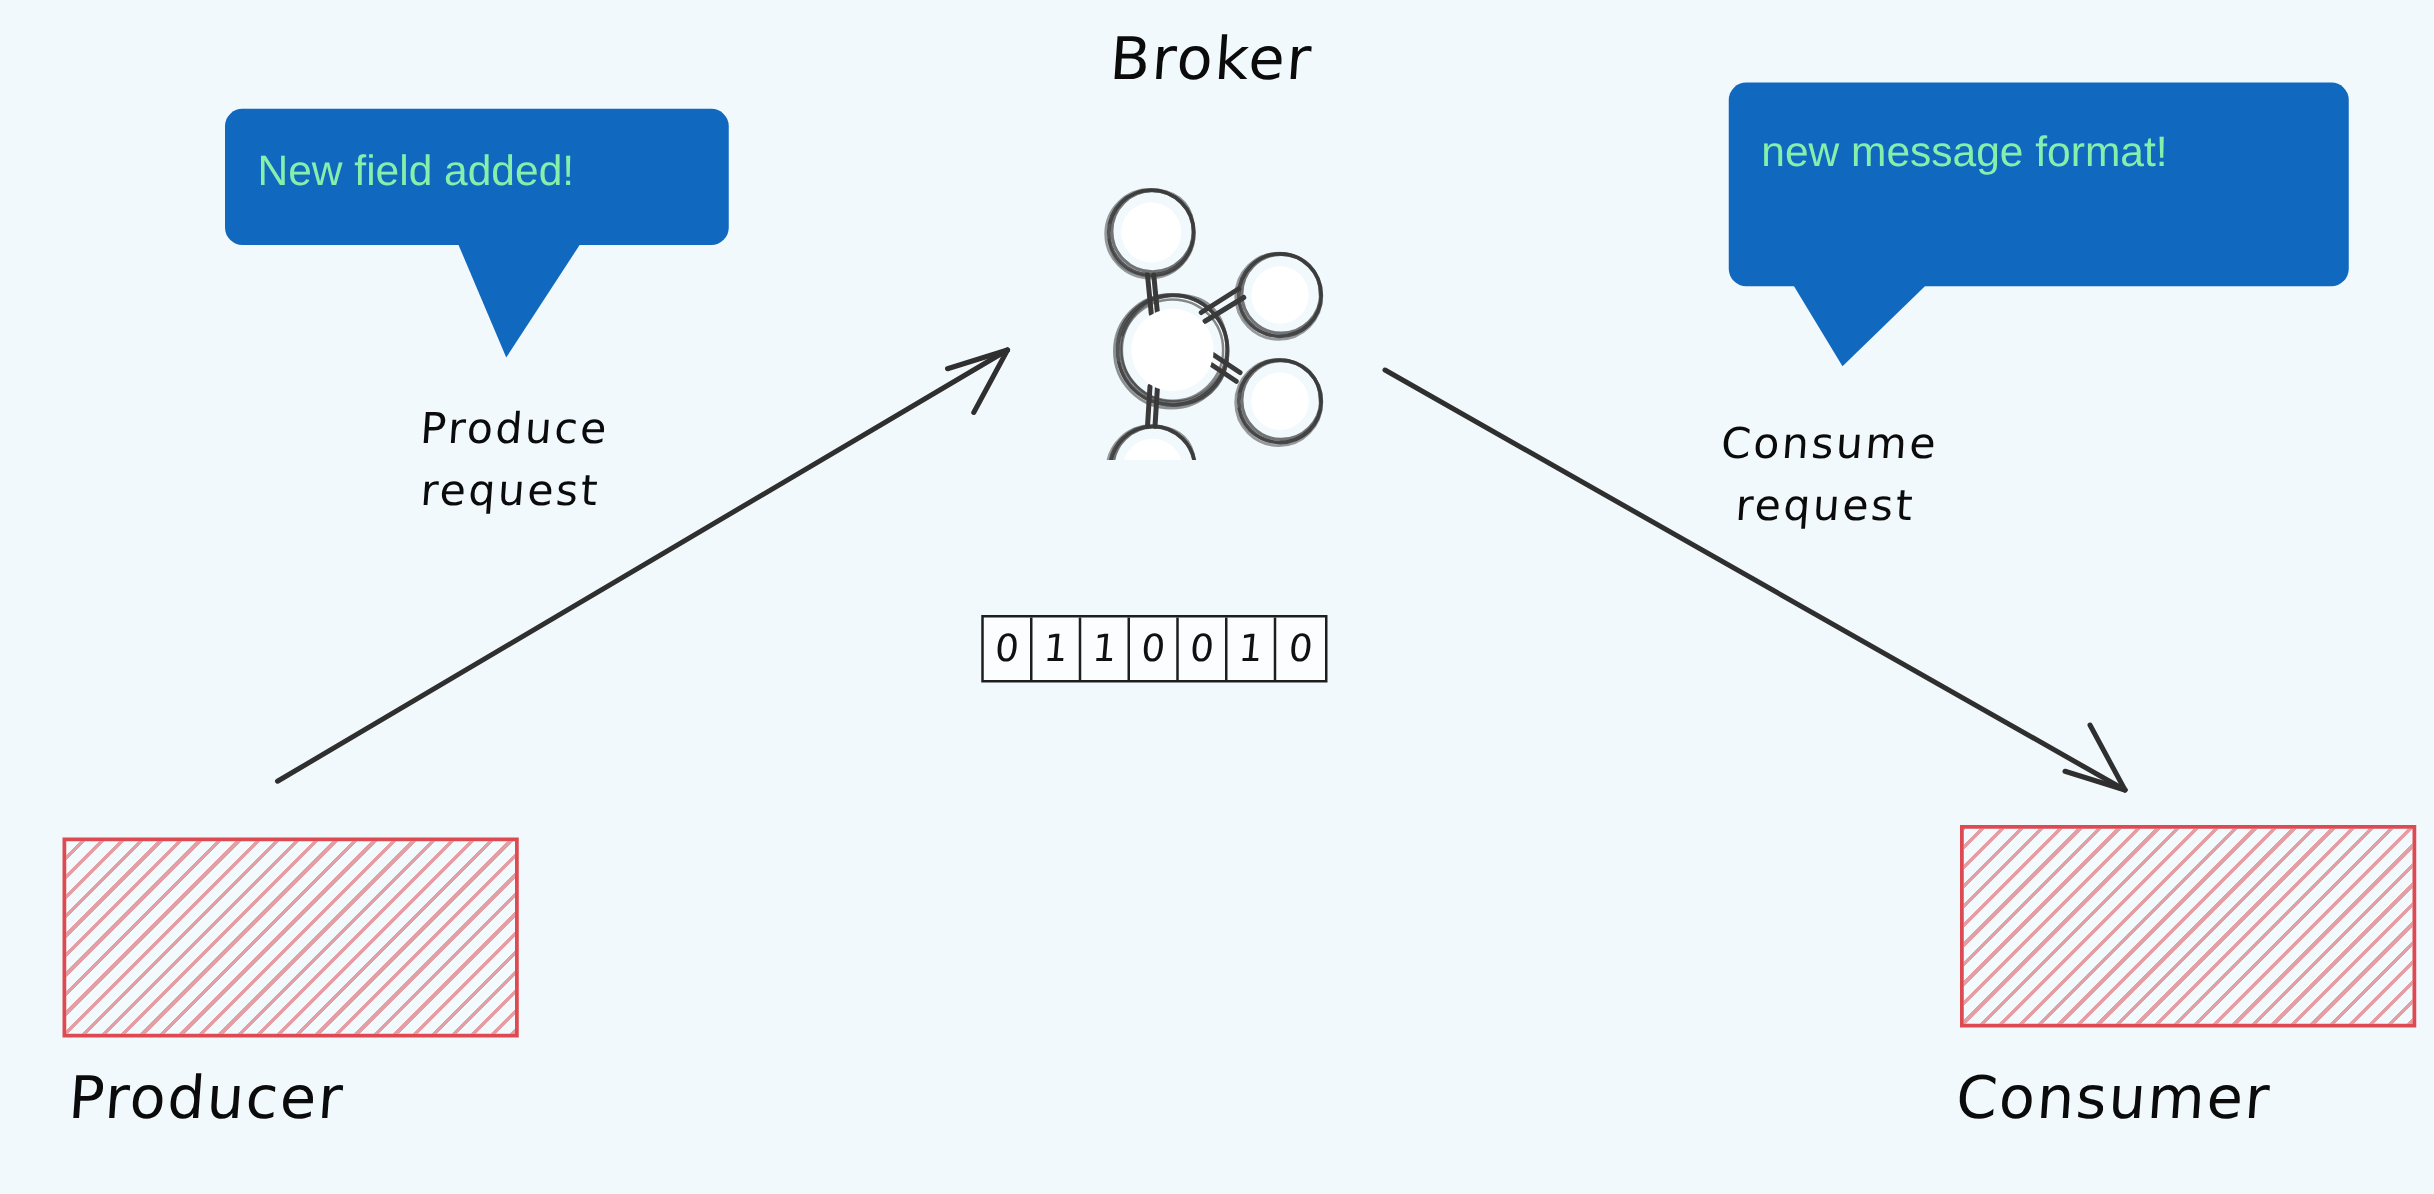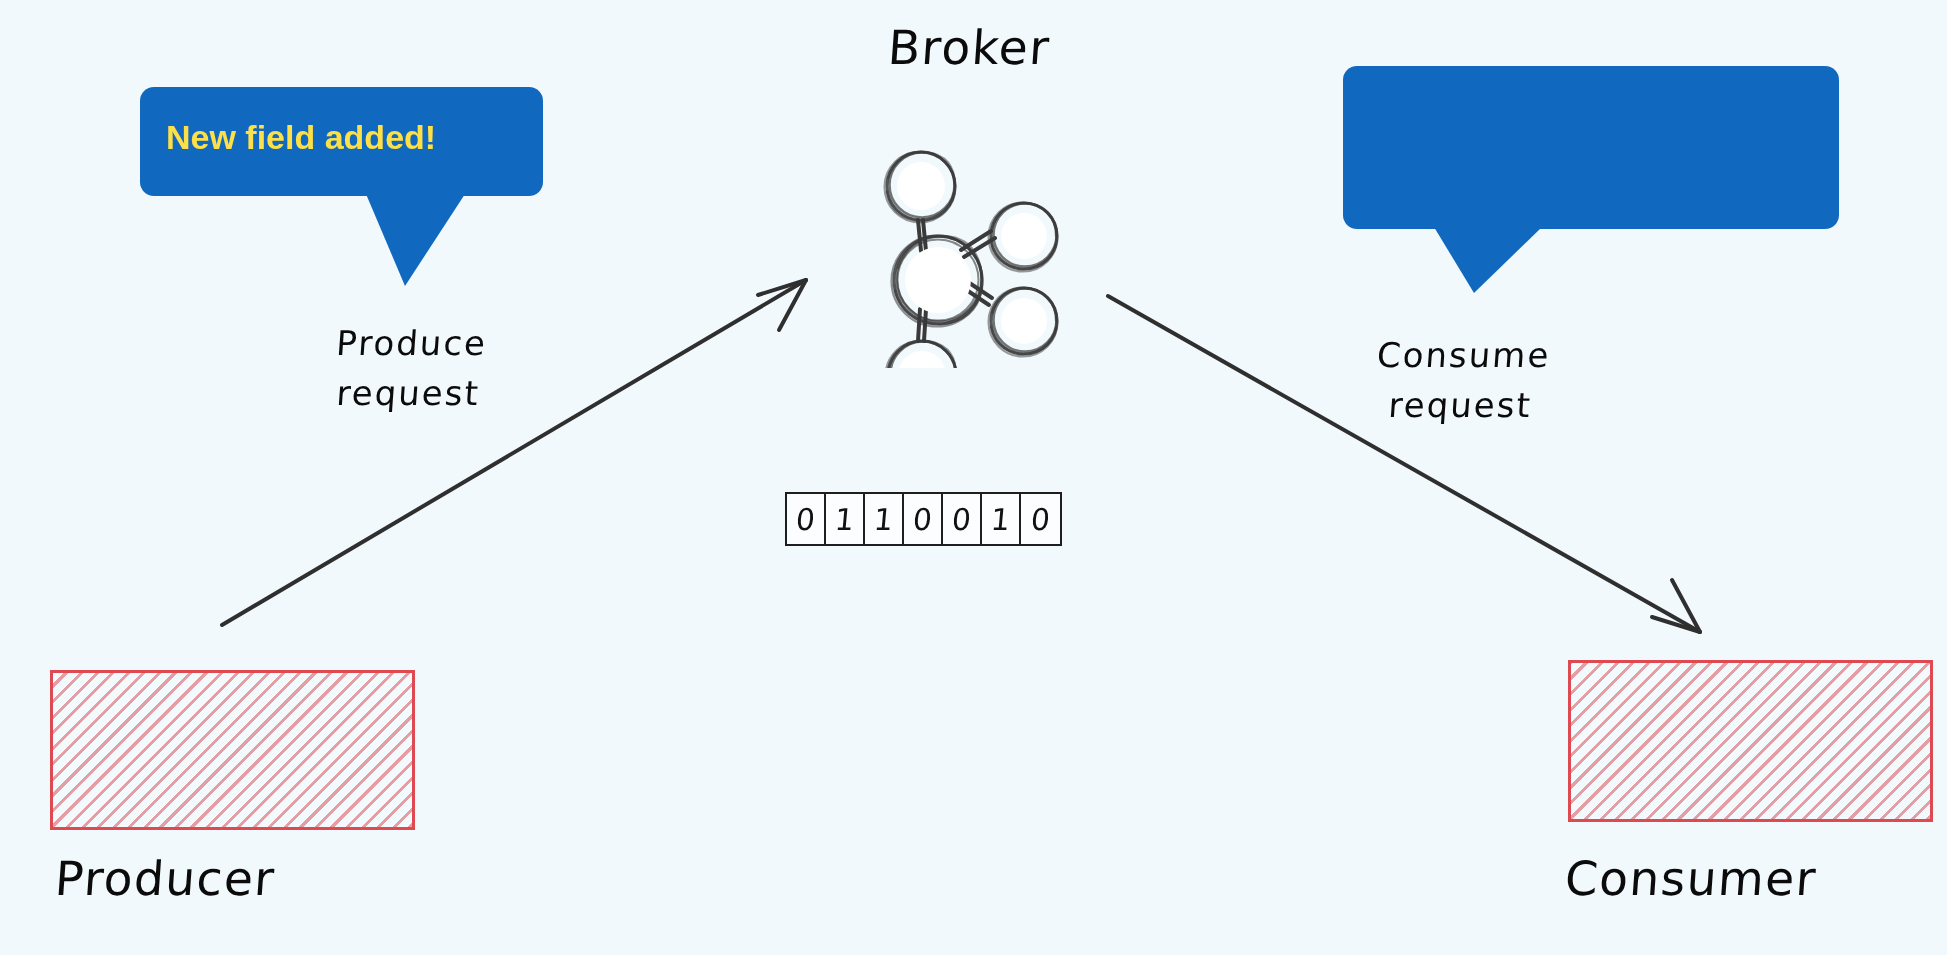--- a/index.html
+++ b/index.html
@@ -56,24 +56,25 @@
     transform: skewX(-4deg);
     white-space: nowrap;
   }
   #produce-request-label { left: 300px; top: 318px; width: 220px; }
   #consume-request-label { left: 1352px; top: 330px; width: 220px; }
 
   
   .bubble {
     background: #1068bf;
     border-radius: 14px;
-    color: #fde047;
+    color: #86efac;
     font-family: "Liberation Sans", sans-serif;
-    font-weight: bold;
-    box-sizing: border-box;
+    font-weight: normal;
+    box-sizing: border-box;
+    margin-left: 40px;
   }
   #bubble-new-field {
     left: 140px; top: 87px;
     width: 403px; height: 109px;
     padding: 30px 26px 0 26px;
     font-size: 34px;
     line-height: 40px;
   }
   #bubble-cant-process {
     left: 1343px; top: 66px;
@@ -246,18 +247,19 @@
   </div>
 
   <div class="abs bubble" id="bubble-new-field">
     <div>New field added!</div>
   </div>
   <svg class="abs bubble-tail" id="bubble-new-field-tail" width="100" height="95" viewBox="0 0 100 95" xmlns="http://www.w3.org/2000/svg">
     <polygon points="0,0 99,0 39,92" fill="#1068bf"></polygon>
   </svg>
 
   <div class="abs bubble" id="bubble-cant-process">
+    <div>new message format!</div>
   </div>
   <svg class="abs bubble-tail" id="bubble-cant-process-tail" width="110" height="70" viewBox="0 0 110 70" xmlns="http://www.w3.org/2000/svg">
     <polygon points="0,0 108,0 40,66" fill="#1068bf"></polygon>
   </svg>
 
 </div>
 
 </body></html>

